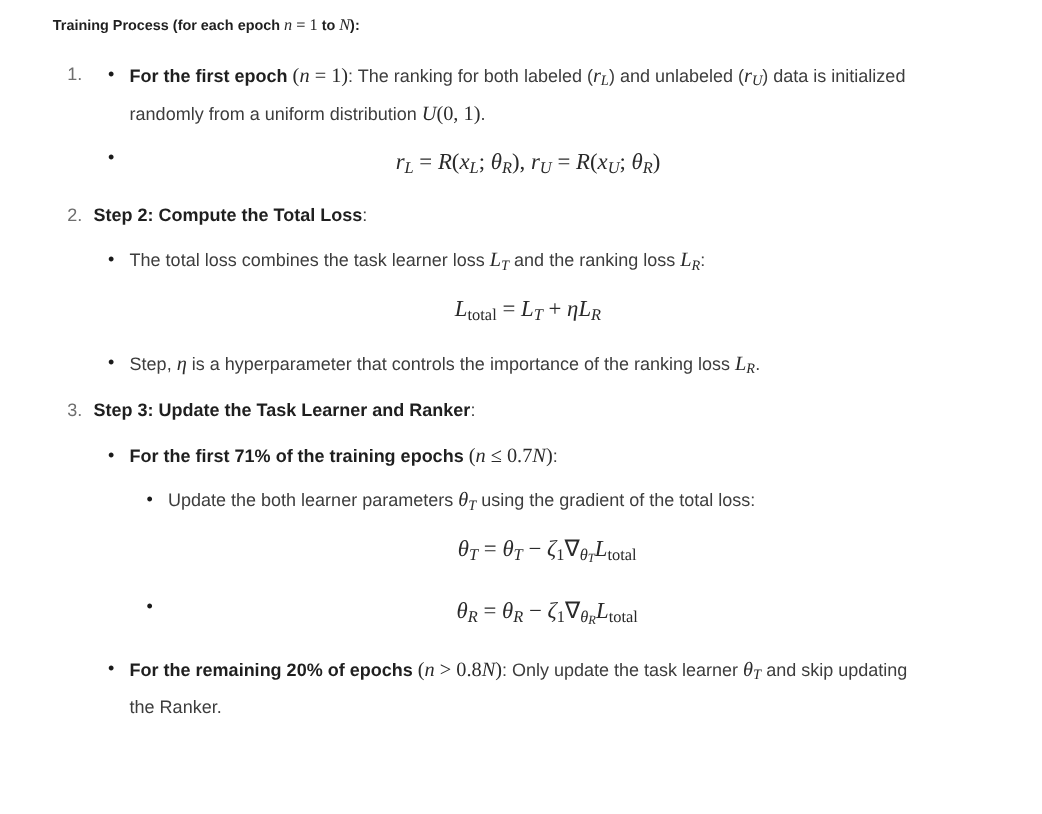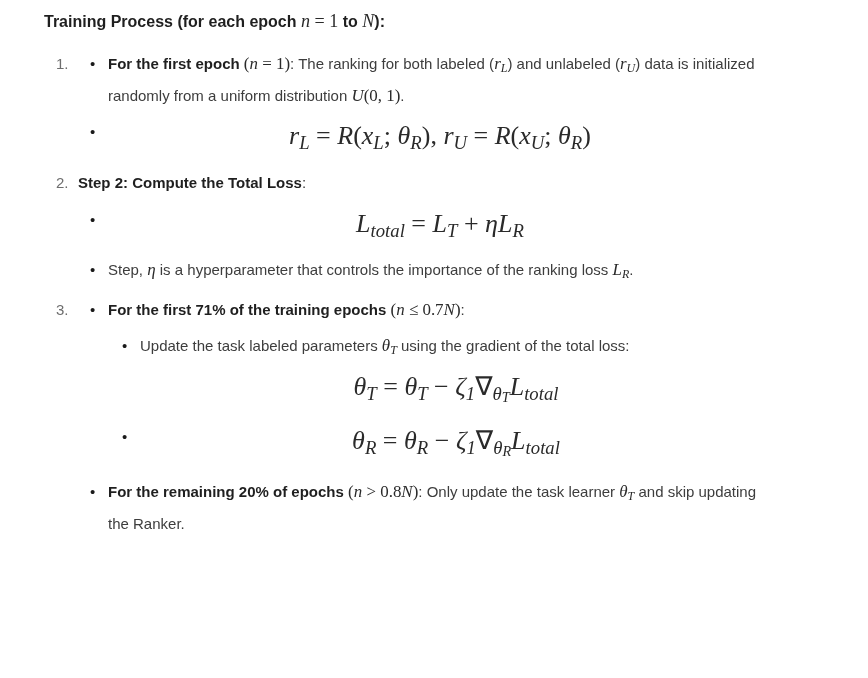--- a/index.html
+++ b/index.html
@@ -9,21 +9,21 @@
     box-sizing: border-box;
     padding: 6px 96px 0 44px;
     overflow: hidden;
     background: #ffffff;
     color: #3d3d3d;
     font-family: "Liberation Sans", sans-serif;
     font-size: 15px;
   }
   .title {
     margin: 2px 0 15px;
-    font-size: 16px;
+    font-size: 12px;
     line-height: 26px;
   }
   .oli { display: flex; padding-left: 12px; margin: 0; }
   .num {
     width: 22px;
     flex: none;
     color: #6e6e6e;
     line-height: 28px;
   }
   .oli-body { flex: 1; min-width: 0; }
@@ -36,33 +36,33 @@
     line-height: 28px;
     color: #1a1a1a;
     font-size: 15px;
   }
   .uli-body { flex: 1; min-width: 0; }
   .para { margin: 0 0 8px; line-height: 28px; }
   .formula {
     margin: 3px 0 11px;
     text-align: center;
     line-height: 30px;
-    font-size: 26px;
+    font-size: 19px;
     color: #2a2a2a;
     font-family: "Liberation Serif", serif;
   }
   
   .seg-b { font-weight: 700; color: #1f1f1f; }
   .seg-m, .seg-mi, .seg-msub, .seg-misub, .seg-misub2 {
     font-family: "Liberation Serif", serif;
     color: #2a2a2a;
   }
   .seg-m  { font-size: 1.13em; }
   .seg-mi { font-size: 1.13em; font-style: italic; }
-  .seg-msub  { font-size: 0.8em; vertical-align: -0.25em; font-style: italic; }
+  .seg-msub  { font-size: 0.8em; vertical-align: -0.25em; }
   .seg-misub { font-size: 0.8em; vertical-align: -0.25em; font-style: italic; }
   .seg-misub2 { font-size: 0.62em; vertical-align: -0.5em; font-style: italic; }
   .formula .seg-m, .formula .seg-mi { font-size: 1em; }
   .formula .seg-msub, .formula .seg-misub { font-size: 0.72em; }
   .formula .seg-misub2 { font-size: 0.55em; }
 </style>
 </head>
 <body>
 
 <div class="doc">
@@ -90,46 +90,48 @@
   </section>
 
   <section class="oli">
     <span class="num">2.</span>
     <div class="oli-body">
       <p class="heading"><span class="seg-b">Step 2: Compute the Total Loss</span><span class="seg-plain">:</span></p>
 
       <div class="uli">
         <span class="bullet">•</span>
         <div class="uli-body">
+          <p class="para"><span class="seg-plain">The total loss combines the task learner loss </span><span class="seg-mi">L</span><span class="seg-misub">T</span><span class="seg-plain"> and the ranking loss </span><span class="seg-mi">L</span><span class="seg-misub">R</span><span class="seg-plain">:</span></p>
           <p class="formula"><span class="seg-mi">L</span><span class="seg-msub">total</span><span class="seg-m"> = </span><span class="seg-mi">L</span><span class="seg-misub">T</span><span class="seg-m"> + </span><span class="seg-mi">η</span><span class="seg-mi">L</span><span class="seg-misub">R</span></p>
         </div>
       </div>
 
       <div class="uli">
         <span class="bullet">•</span>
         <div class="uli-body">
           <p class="para"><span class="seg-plain">Step, </span><span class="seg-mi">η</span><span class="seg-plain"> is a hyperparameter that controls the importance of the ranking loss </span><span class="seg-mi">L</span><span class="seg-misub">R</span><span class="seg-plain">.</span></p>
         </div>
       </div>
     </div>
   </section>
 
   <section class="oli">
     <span class="num">3.</span>
     <div class="oli-body">
+      <p class="heading"><span class="seg-b">Step 3: Update the Task Learner and Ranker</span><span class="seg-plain">:</span></p>
 
       <div class="uli">
         <span class="bullet">•</span>
         <div class="uli-body">
           <p class="para"><span class="seg-b">For the first 71% of the training epochs </span><span class="seg-m">(</span><span class="seg-mi">n</span><span class="seg-m"> ≤ 0.7</span><span class="seg-mi">N</span><span class="seg-m">)</span><span class="seg-plain">:</span></p>
 
           <div class="uli">
             <span class="bullet">•</span>
             <div class="uli-body">
-              <p class="para"><span class="seg-plain">Update the task labeled parameters </span><span class="seg-mi">θ</span><span class="seg-misub">T</span><span class="seg-plain"> using the gradient of the total loss:</span></p>
+              <p class="para"><span class="seg-plain">Update the both learner parameters </span><span class="seg-mi">θ</span><span class="seg-misub">T</span><span class="seg-plain"> using the gradient of the total loss:</span></p>
               <p class="formula"><span class="seg-mi">θ</span><span class="seg-misub">T</span><span class="seg-m"> = </span><span class="seg-mi">θ</span><span class="seg-misub">T</span><span class="seg-m"> − </span><span class="seg-mi">ζ</span><span class="seg-msub">1</span><span class="seg-m">∇</span><span class="seg-misub">θ</span><span class="seg-misub2">T</span><span class="seg-mi">L</span><span class="seg-msub">total</span></p>
             </div>
           </div>
 
           <div class="uli">
             <span class="bullet">•</span>
             <div class="uli-body">
               <p class="formula"><span class="seg-mi">θ</span><span class="seg-misub">R</span><span class="seg-m"> = </span><span class="seg-mi">θ</span><span class="seg-misub">R</span><span class="seg-m"> − </span><span class="seg-mi">ζ</span><span class="seg-msub">1</span><span class="seg-m">∇</span><span class="seg-misub">θ</span><span class="seg-misub2">R</span><span class="seg-mi">L</span><span class="seg-msub">total</span></p>
             </div>
           </div>

